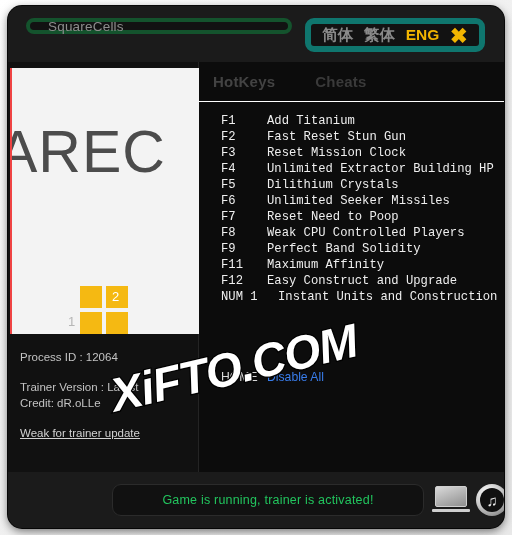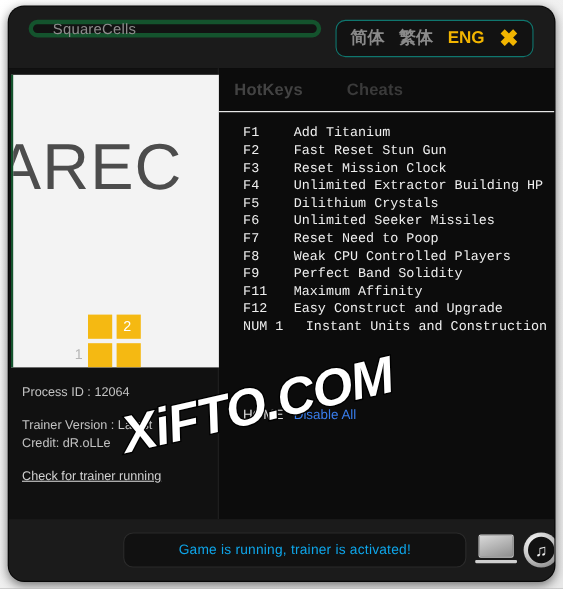--- a/index.html
+++ b/index.html
@@ -56,21 +56,21 @@
     color: #8d8d8d;
     font-size: 13.5px;
     letter-spacing: 0.2px;
   }
 
   #lang-group {
     position: absolute;
     left: 297px; top: 12px;
     width: 180px; height: 34px;
     background: #121212;
-    border: 1px solid #0f766e;
+    border: 6px solid #0f766e;
     border-radius: 9px;
     box-sizing: border-box;
     display: flex;
     align-items: center;
     justify-content: space-around;
     padding: 0 6px;
   }
   .lang-btn {
     color: #8a8a8a;
     font-size: 15.5px;
@@ -104,21 +104,21 @@
     background: #111111;
     border-right: 1px solid #242424;
     box-sizing: border-box;
   }
 
   #game-thumb {
     position: absolute;
     left: 2px; top: 6px;
     width: 208px; height: 266px;
     background: #f3f3f3;
-    border-left: 2px solid #14532d;
+    border-left: 2px solid #ef4444;
     box-sizing: border-box;
     overflow: hidden;
   }
   #thumb-word {
     position: absolute;
     left: -14px; top: 50px;
     font-size: 59px;
     font-weight: 300;
     color: #4c4c4c;
     letter-spacing: 1px;
@@ -250,21 +250,21 @@
     width: 312px; height: 32px;
     background: #111111;
     border: 1px solid #2b2b2b;
     border-radius: 9px;
     box-sizing: border-box;
     display: flex;
     align-items: center;
     justify-content: center;
   }
   #status-text {
-    color: #0ea5e9;
+    color: #22c55e;
     font-size: 12.5px;
     letter-spacing: 0.2px;
   }
 
   #laptop-icon {
     position: absolute;
     left: 424px; top: 14px;
     width: 38px; height: 28px;
     cursor: pointer;
   }
@@ -361,21 +361,21 @@
             <div class="cellsq br"></div>
             <span id="cell-num-2">2</span>
             <span id="cell-num-1">1</span>
           </div>
         </div>
 
         <div id="info-block">
           <div class="info-row">Process ID : 12064</div>
           <div class="info-row tight">Trainer Version : Latest</div>
           <div class="info-row">Credit:   dR.oLLe</div>
-          <a id="update-link" href="#">Check for trainer running</a>
+          <a id="update-link" href="#">Weak for trainer update</a>
         </div>
 
       </div>
 
       <div id="right-panel">
 
         <div id="tabs">
           <span class="tab active">HotKeys</span>
           <span class="tab">Cheats</span>
         </div>

